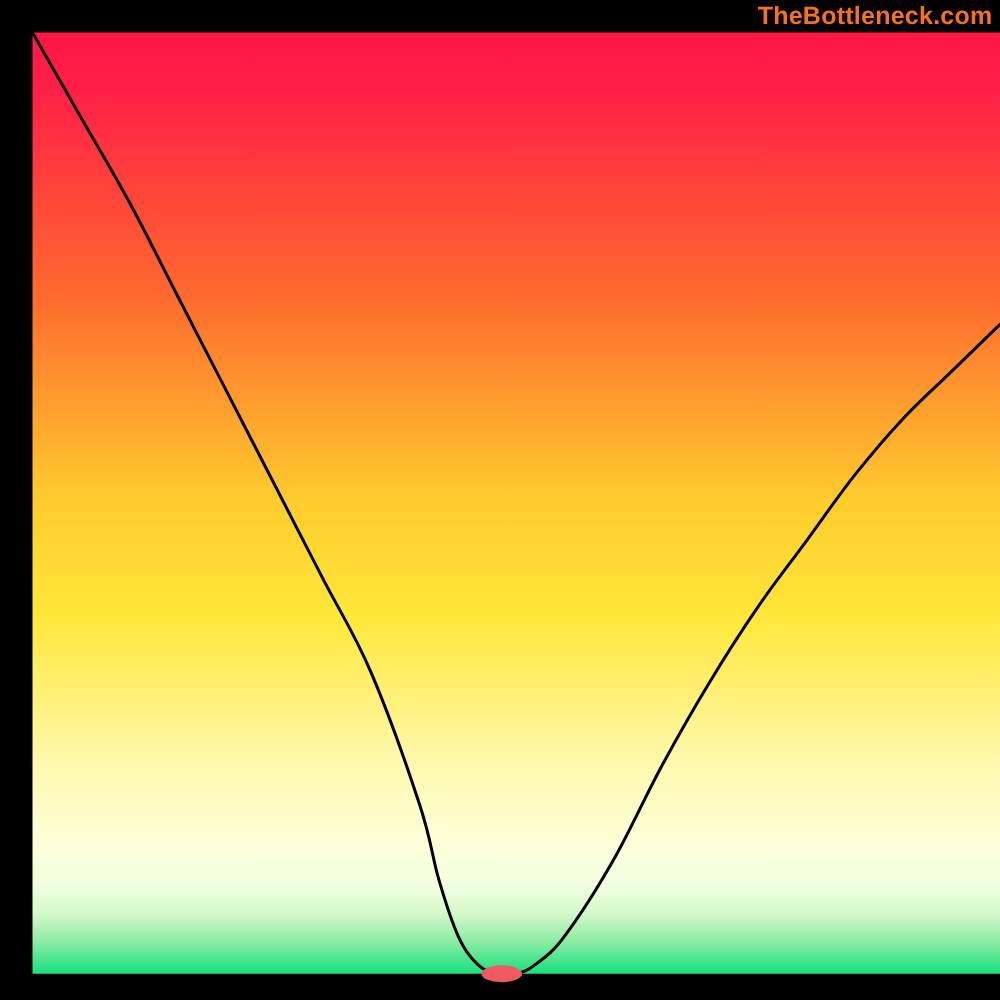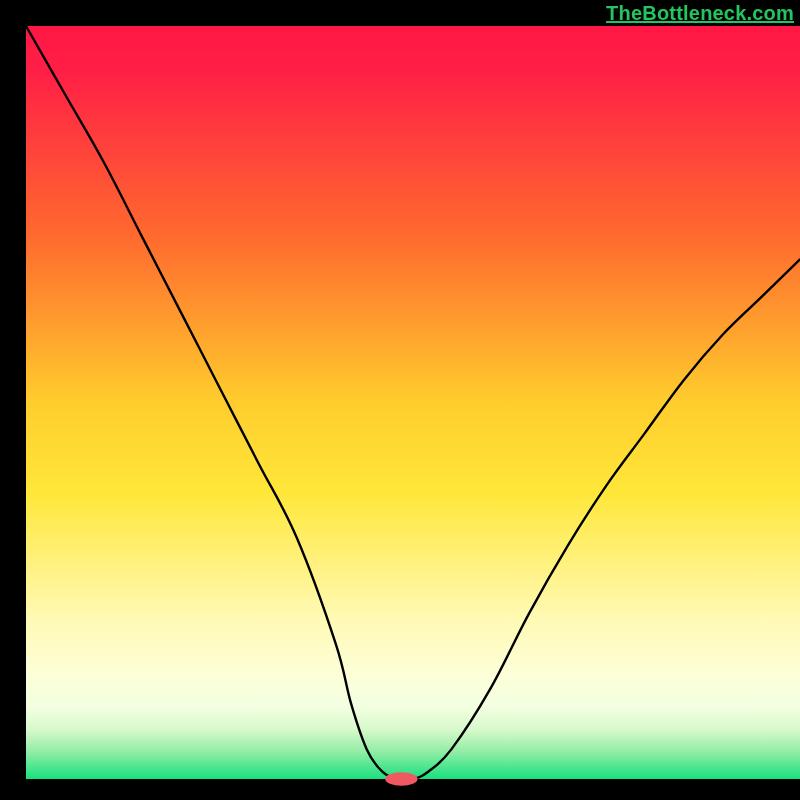--- a/index.html
+++ b/index.html
@@ -18,23 +18,22 @@
   svg {
     display: block;
   }
   .watermark {
     position: absolute;
     top: 2px;
     right: 6px;
     font-family: Arial, Helvetica, sans-serif;
     font-size: 20px;
     font-weight: bold;
-    color: #22c55e;
+    color: #f97316;
     letter-spacing: 0.2px;
-    text-decoration: underline;
   }
 </style>
 </head>
 <body>
 <div class="container">
 
 <svg id="chart-svg" width="800" height="800" viewBox="0 0 800 800">
   <defs>
     <linearGradient id="bg-grad" x1="0" y1="0" x2="0" y2="1">
           <stop offset="0.00%" stop-color="#ff1744"></stop>

